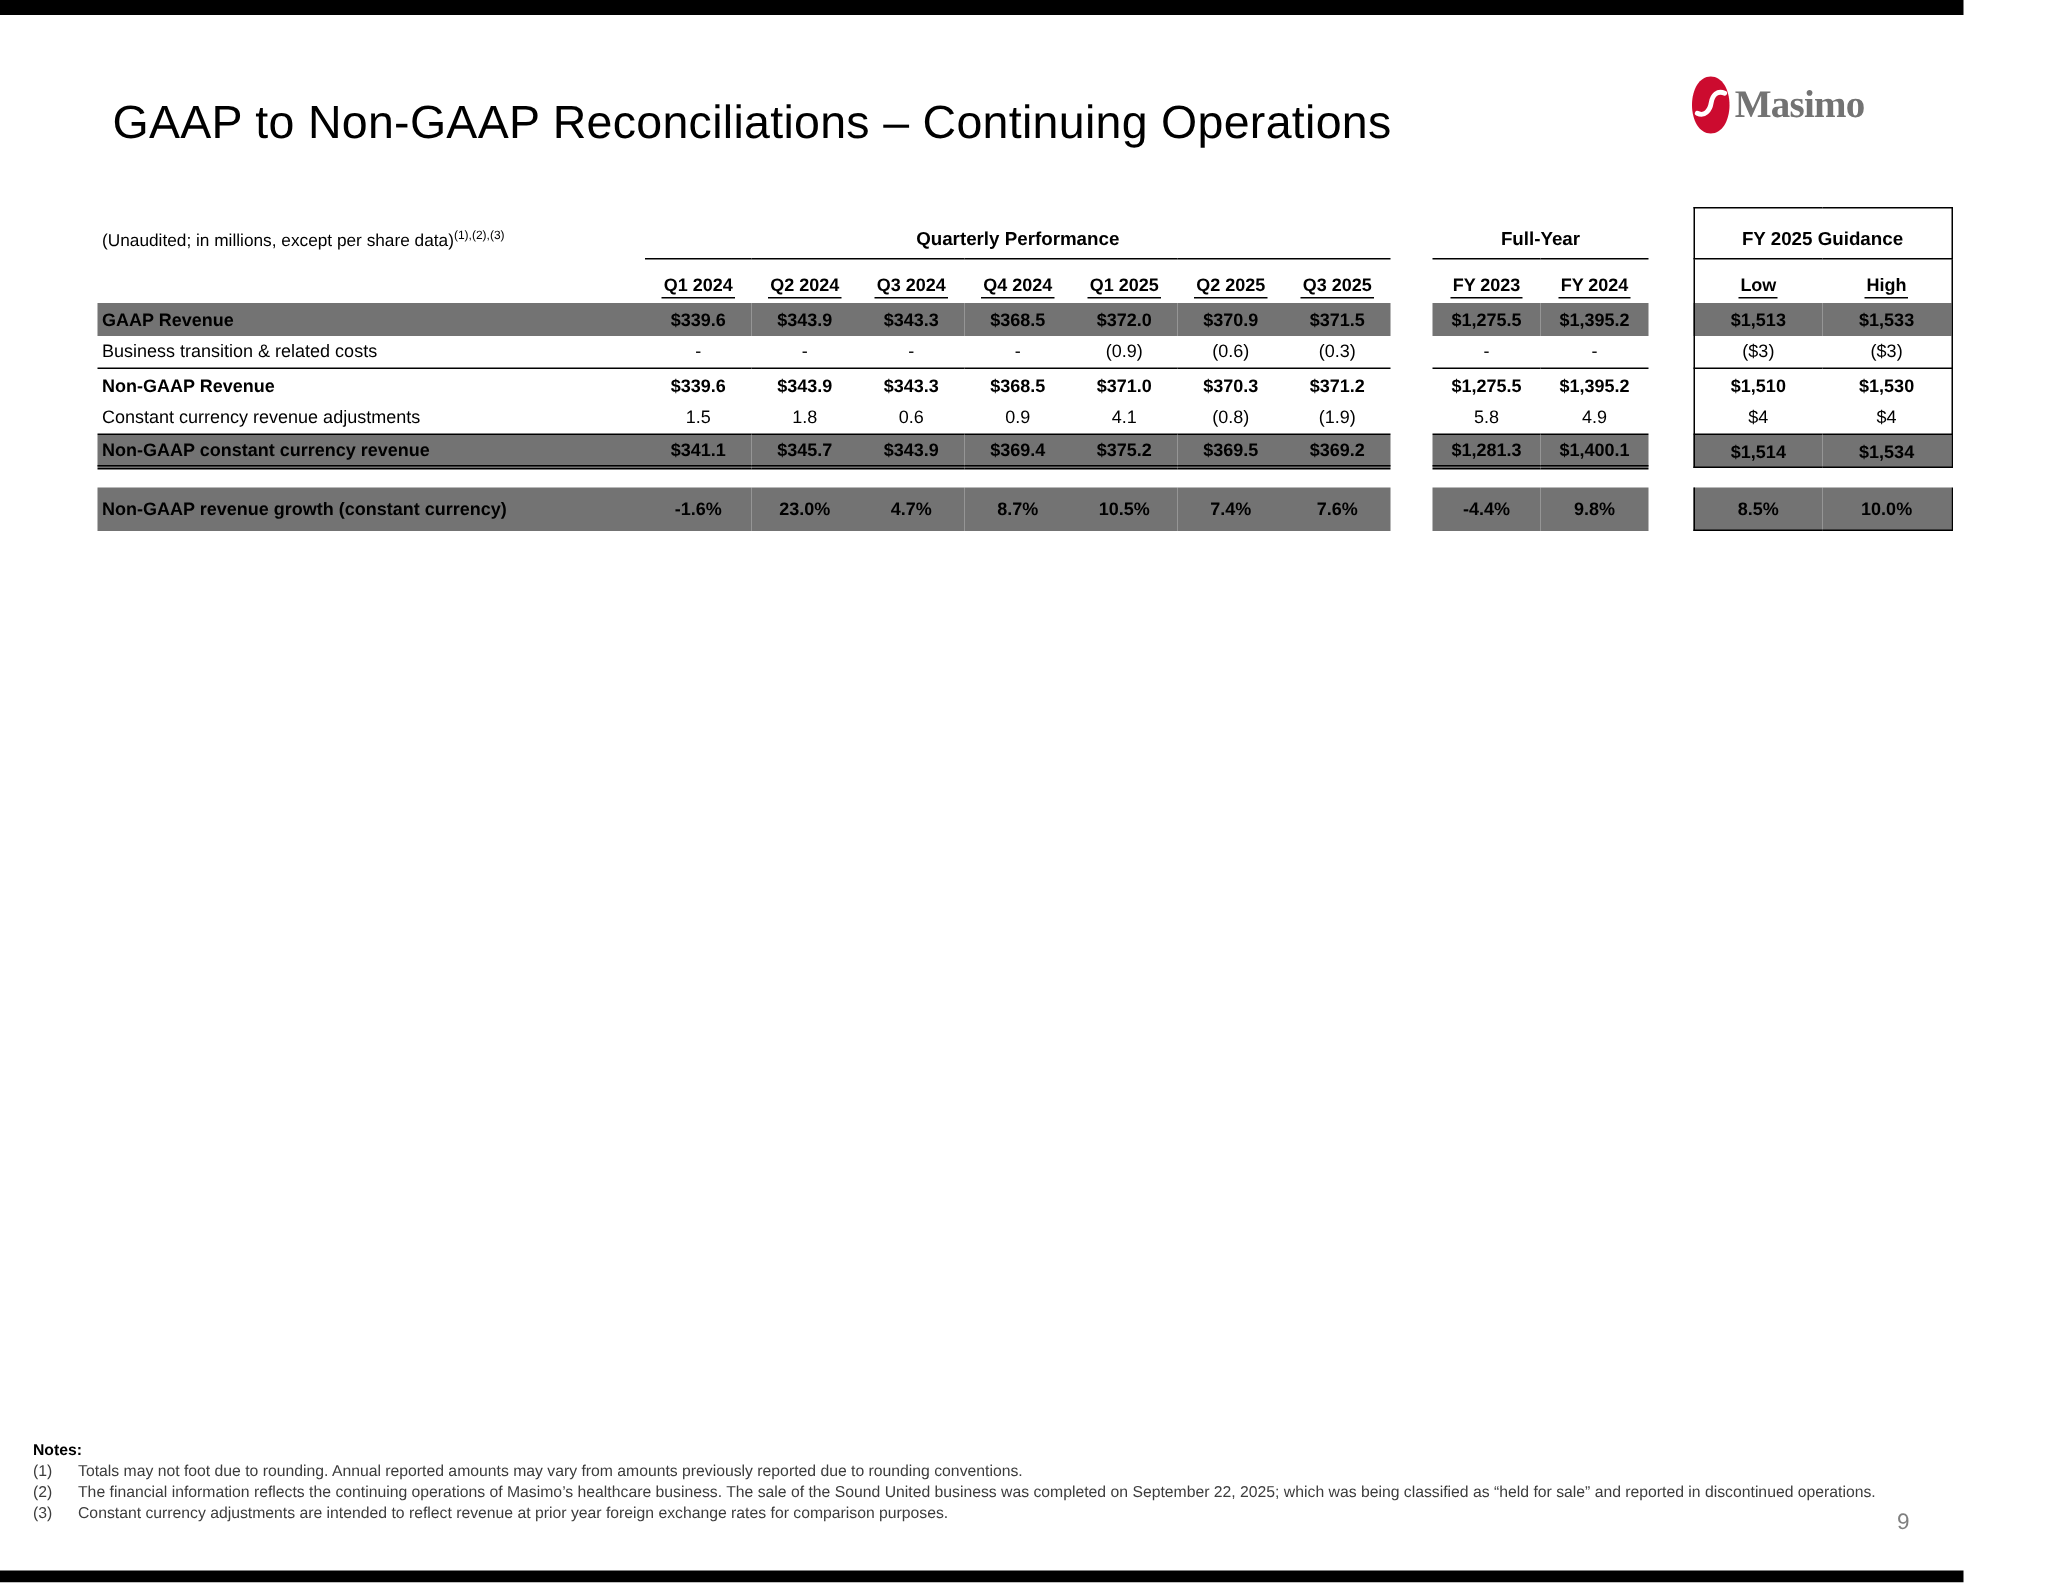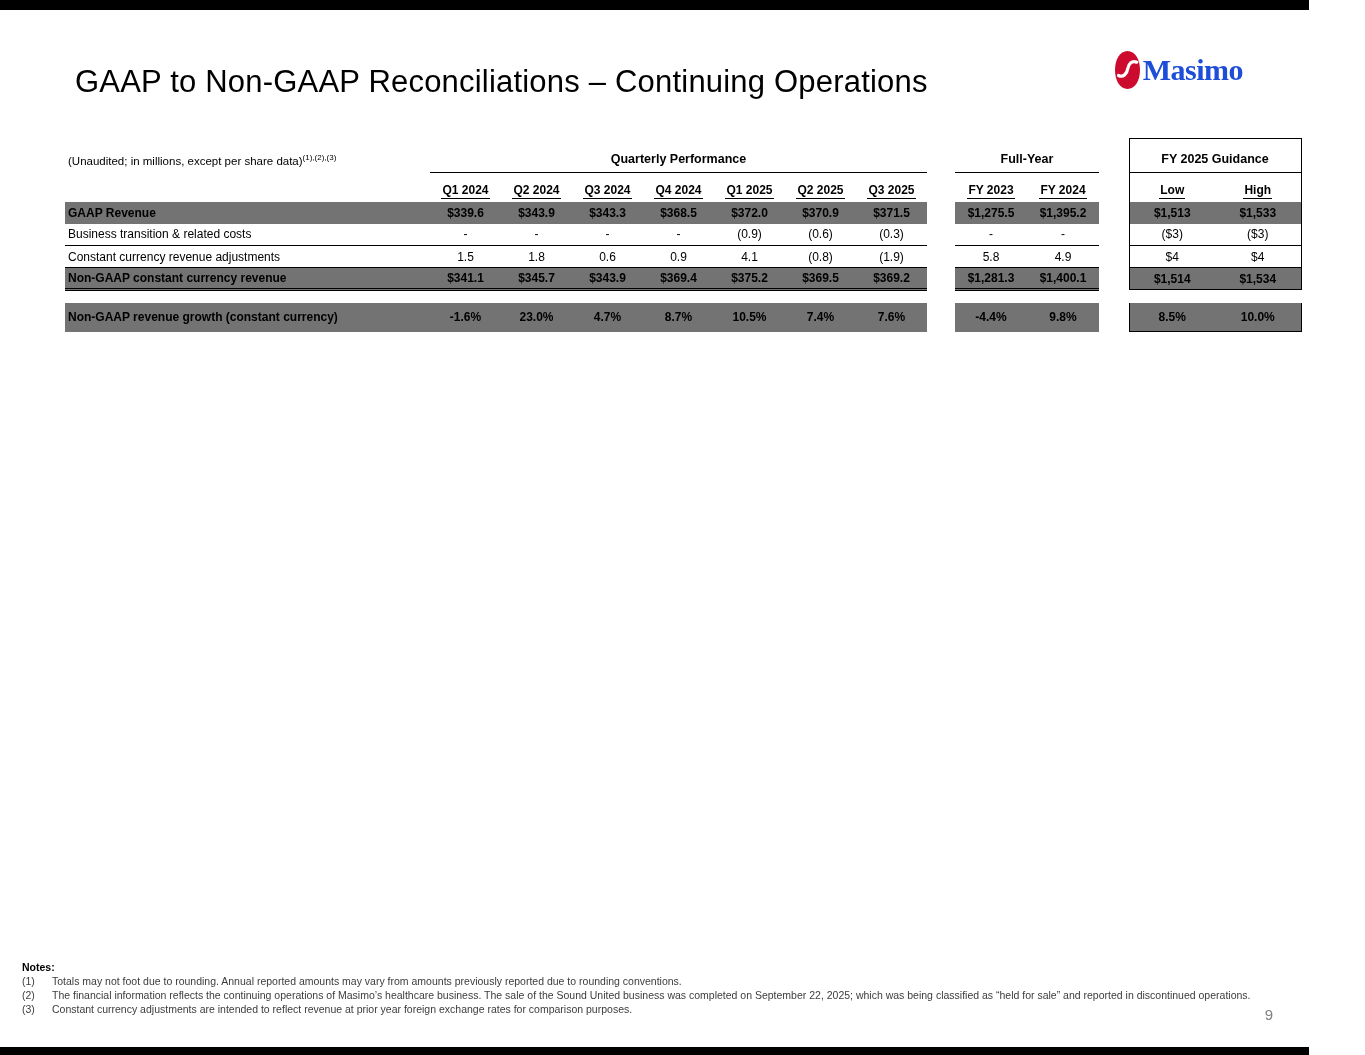--- a/index.html
+++ b/index.html
@@ -13,21 +13,21 @@
   .slide { position: relative; width: 1309px; height: 1055px; background: #fff; overflow: hidden; }
   .bar { position: absolute; left: 0; width: 1365px; background: #000; }
   .bar-top { top: 0; height: 10px; }
   .bar-bottom { bottom: 0; height: 8px; }
 
   .title { position: absolute; left: 75px; top: 64px; font-size: 31px; font-weight: 400; letter-spacing: 0.2px; }
 
   .logo { position: absolute; right: 66px; top: 50px; display: flex; align-items: center; gap: 2px; }
   .logo-text {
     font-family: "Liberation Serif", "DejaVu Serif", serif;
-    font-weight: 700; font-size: 30px; color: #1d4ed8; letter-spacing: -0.5px;
+    font-weight: 700; font-size: 26px; color: #737373; letter-spacing: -0.5px;
   }
 
   table.fin {
     position: absolute; left: 65px; top: 138px;
     border-collapse: collapse; table-layout: fixed; font-size: 12px;
   }
   .fin td { height: 22px; padding: 1px 2px; text-align: center; vertical-align: middle; white-space: nowrap; }
   .fin td.lbl { text-align: left; padding-left: 3px; }
   .b  { font-weight: 700; }
   .sh { background: #737373; }
@@ -146,20 +146,36 @@
       <td class="bb">(0.6)</td>
       <td class="bb">(0.3)</td>
       <td></td>
       <td class="bb">-</td>
       <td class="bb">-</td>
       <td></td>
       <td class="bb gl">($3)</td>
       <td class="bb gr">($3)</td>
     </tr>
 
+    <tr>
+      <td class="lbl b">Non-GAAP Revenue</td>
+      <td class="b">$339.6</td>
+      <td class="b">$343.9</td>
+      <td class="b">$343.3</td>
+      <td class="b">$368.5</td>
+      <td class="b">$371.0</td>
+      <td class="b">$370.3</td>
+      <td class="b">$371.2</td>
+      <td></td>
+      <td class="b">$1,275.5</td>
+      <td class="b">$1,395.2</td>
+      <td></td>
+      <td class="b gl">$1,510</td>
+      <td class="b gr">$1,530</td>
+    </tr>
 
     <tr>
       <td class="lbl bb">Constant currency revenue adjustments</td>
       <td class="bb">1.5</td>
       <td class="bb">1.8</td>
       <td class="bb">0.6</td>
       <td class="bb">0.9</td>
       <td class="bb">4.1</td>
       <td class="bb">(0.8)</td>
       <td class="bb">(1.9)</td>

